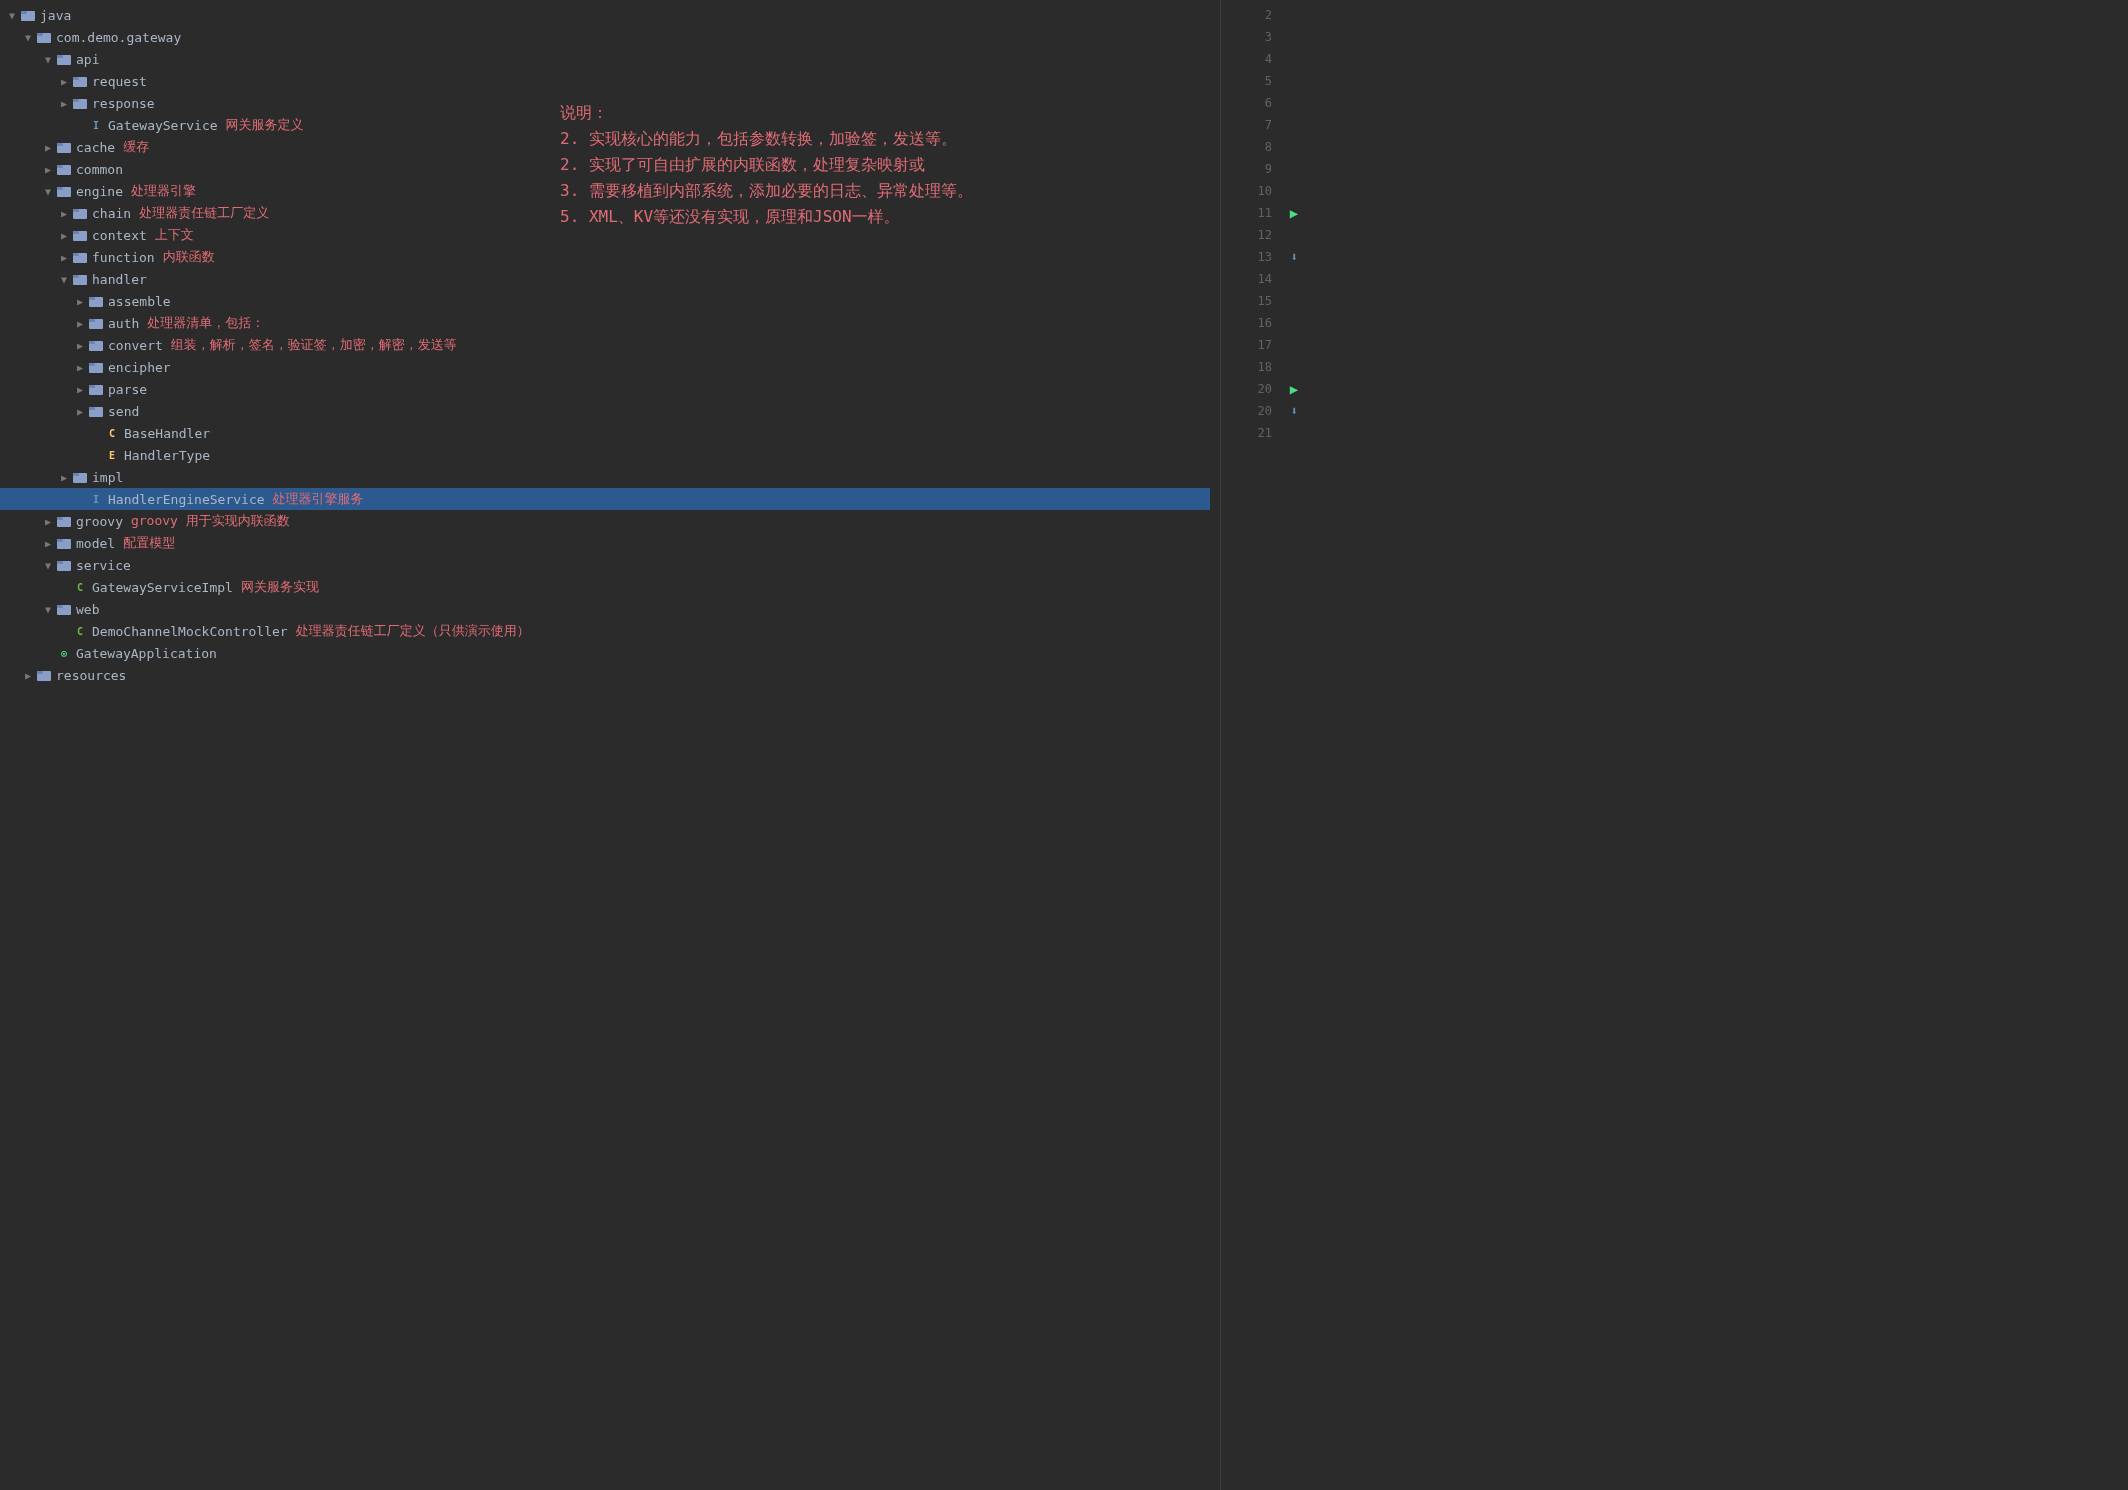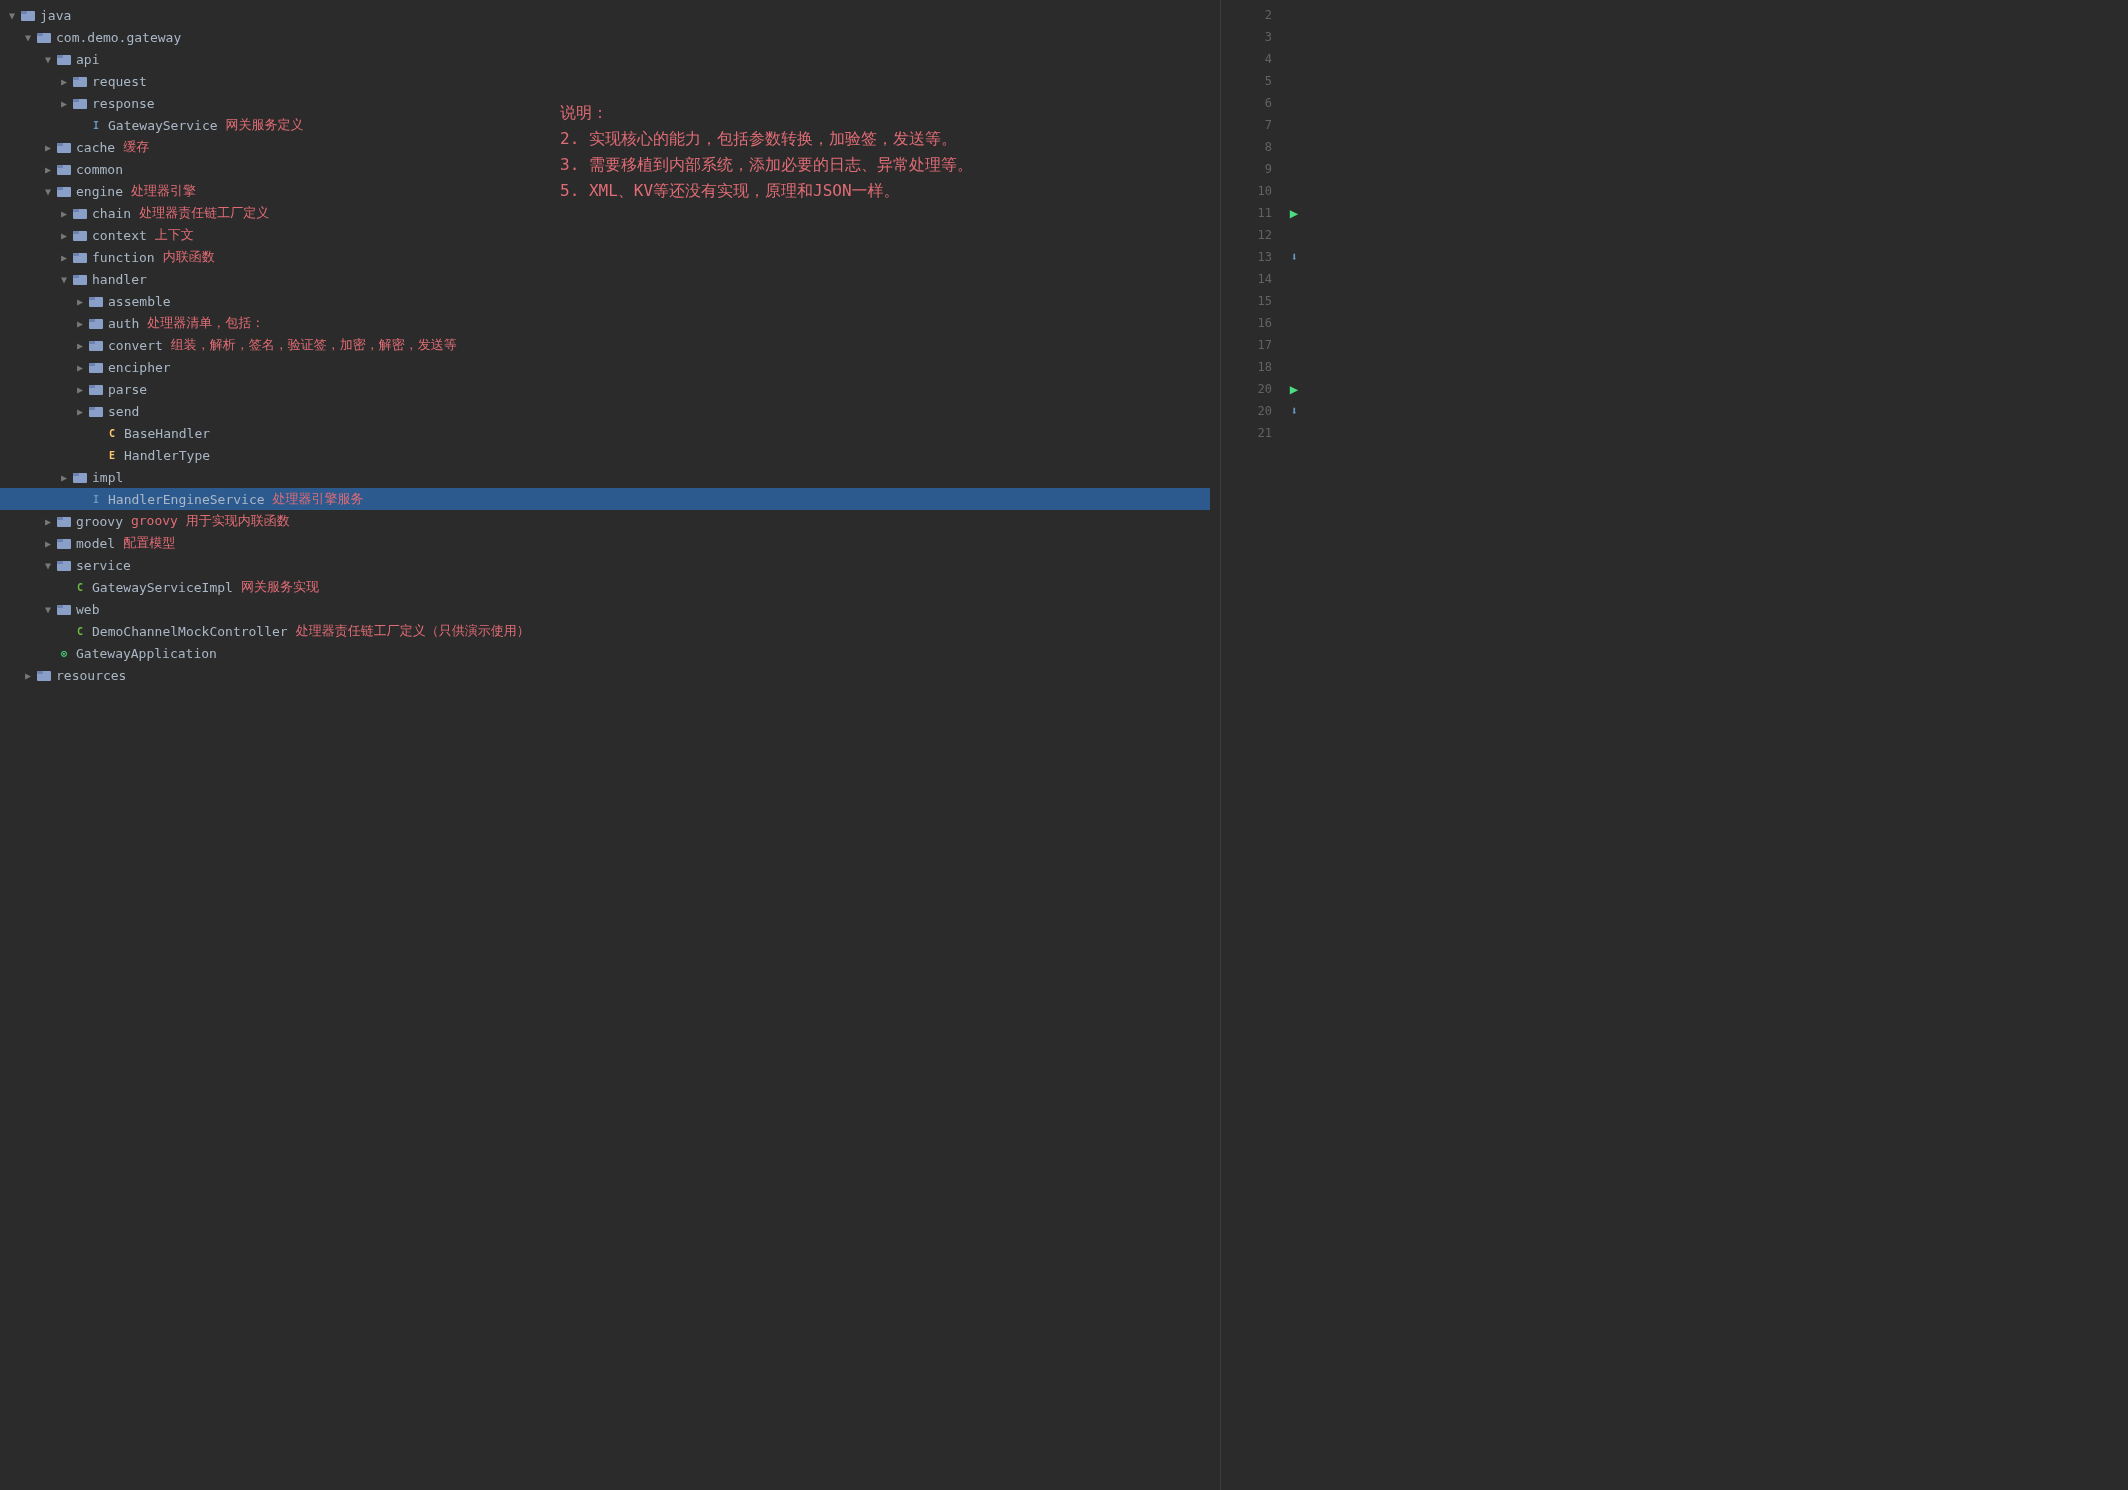--- a/index.html
+++ b/index.html
@@ -480,20 +480,21 @@
           <rect x="0" y="3" width="14" height="10" rx="1" fill="#8a9fc7"></rect>
           <rect x="0" y="3" width="6" height="3" rx="1" fill="#6b82b0"></rect>
         </svg>
     </span>
     <span class="item-label">resources</span>
   </div>
 
   <div class="comment-box">
     <div>说明：</div>
     <div>2. 实现核心的能力，包括参数转换，加验签，发送等。</div>
+    <div>2. 实现了可自由扩展的内联函数，处理复杂映射或</div>
     <div>3. 需要移植到内部系统，添加必要的日志、异常处理等。</div>
     <div>5. XML、KV等还没有实现，原理和JSON一样。</div>
   </div>
 
 </div>
 
 <div class="right-panel">
   <div style="display:flex; height:100%;">
 
     <div class="line-numbers">

